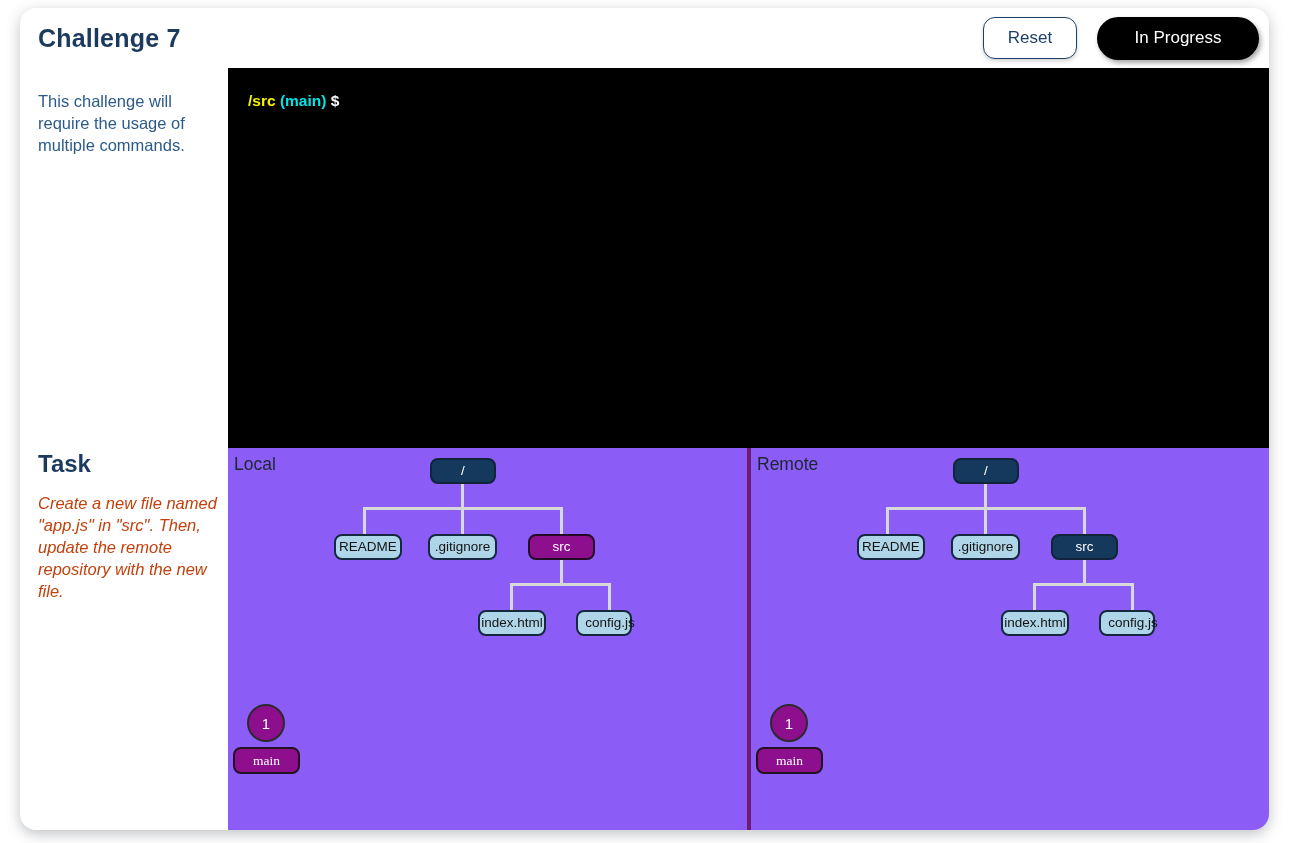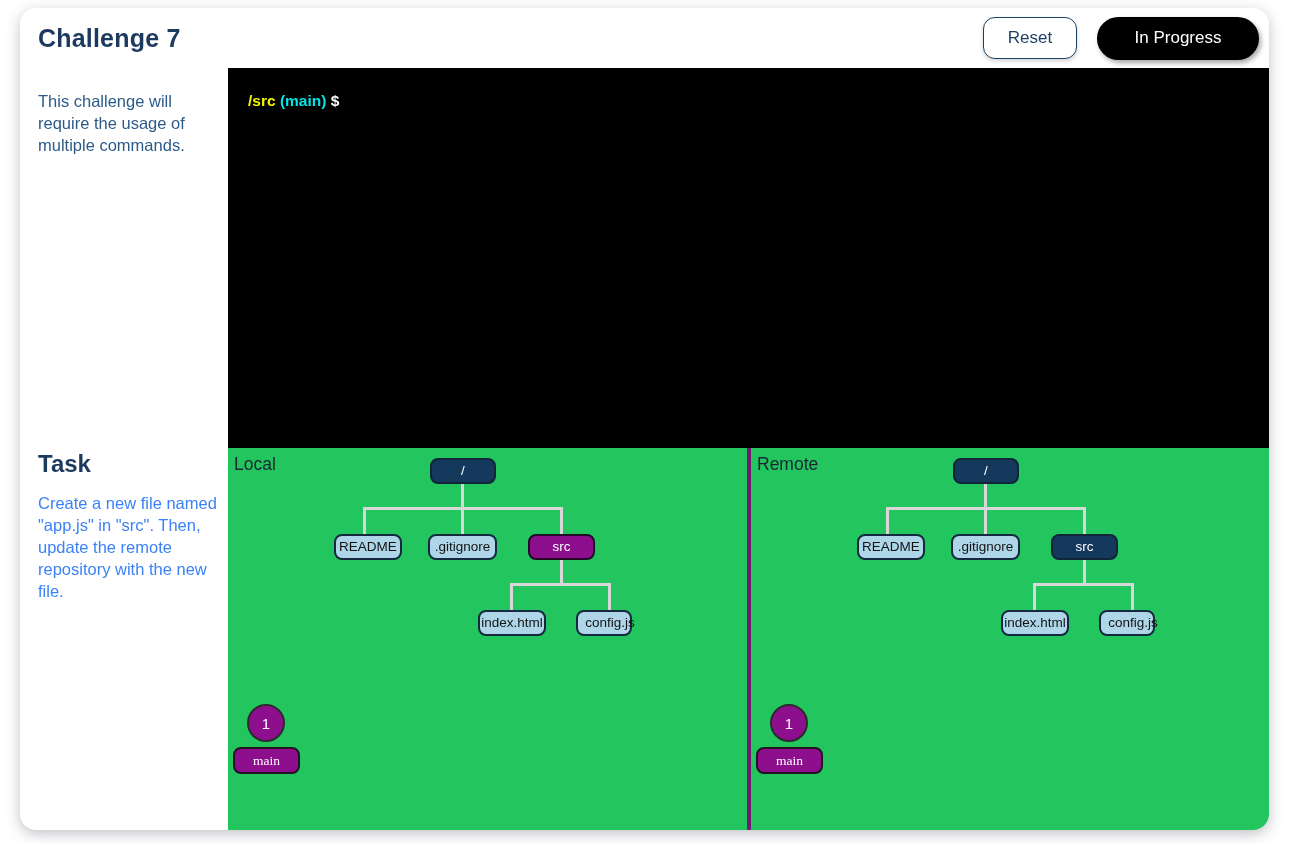--- a/index.html
+++ b/index.html
@@ -31,35 +31,35 @@
     display:flex; align-items:center; justify-content:center;
     box-shadow:2px 3px 5px rgba(0,0,0,0.35); cursor:pointer;
   }
 
   
   .card-body { display:flex; height:762px; }
   .sidebar { width:208px; position:relative; padding:22px 18px 0 18px; }
   .sidebar-desc { font-size:16.5px; line-height:22px; color:#2d5b89; width:172px; }
   .task-block { position:absolute; left:18px; top:382px; width:182px; }
   .task-heading { font-size:24px; font-weight:bold; color:#1b3a5e; }
-  .task-desc { margin-top:14px; font-size:16.5px; line-height:22px; color:#3b82f6; }
+  .task-desc { margin-top:14px; font-size:16.5px; line-height:22px; color:#c2410c;font-style:italic; }
 
   .main-area { flex:1; display:flex; flex-direction:column; }
 
   
   .terminal {
     height:380px; background:#000000; padding:24px 0 0 20px;
     font-size:15.5px; font-weight:bold; cursor:text;
   }
   .prompt-path { color:#f5f500; }
   .prompt-branch { color:#00e5e5; }
   .prompt-symbol { color:#ffffff; }
 
   
-  .repo-panels { flex:1; display:flex; background:#22c55e;justify-content:flex-end; }
+  .repo-panels { flex:1; display:flex; background:#8b5cf6;justify-content:flex-end; }
   .repo-panel { position:relative; width:519px; }
   .repo-panel.remote { width:auto; flex:1; border-left:4px solid #701a75; }
   .panel-label { position:absolute; left:6px; top:6px; font-size:17.5px; color:#1c2733; }
 
   .node {
     position:absolute; height:26px; border-radius:8px;
     display:flex; align-items:center; justify-content:center;
     font-size:13.5px; border:2px solid #14293f; line-height:1;
   }
   .node-navy  { background:#14395c; color:#ffffff; border-color:#10243a; }

